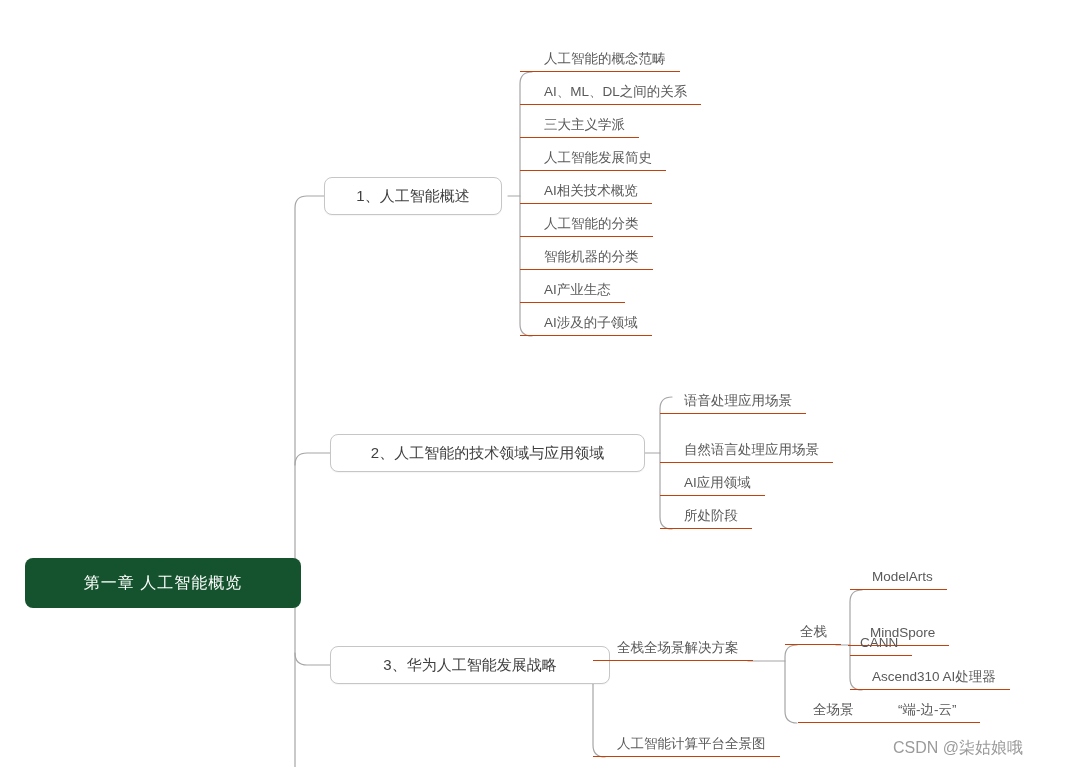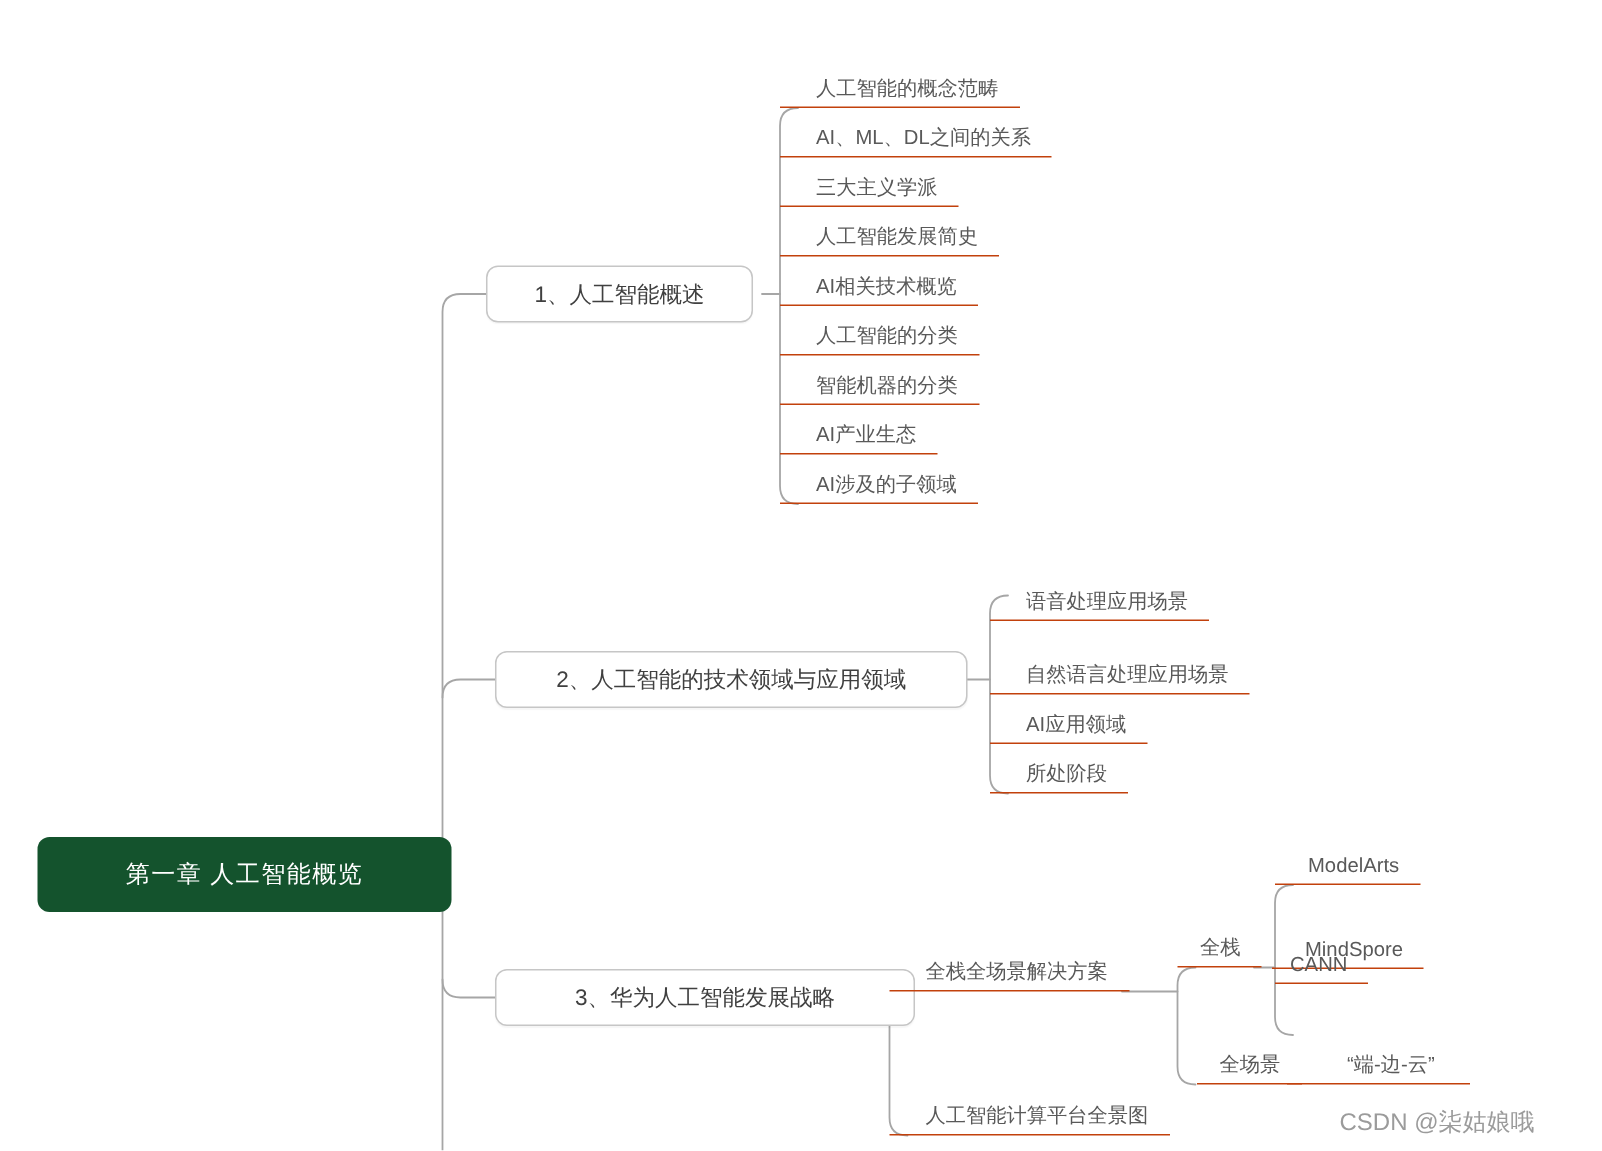--- a/index.html
+++ b/index.html
@@ -93,18 +93,19 @@
 
   <div class="leaf node" style="left:593px;top:639px;">全栈全场景解决方案</div>
   <div class="leaf node" style="left:593px;top:735px;">人工智能计算平台全景图</div>
 
   <div class="leaf pl15 node" style="left:785px;top:623px;">全栈</div>
   <div class="leaf pl15 node" style="left:798px;top:701px;">全场景</div>
 
   <div class="leaf pl22 node" style="left:850px;top:568px;">ModelArts</div>
   <div class="leaf pl22 node" style="left:848px;top:601px;margin-top:23px;">MindSpore</div>
   <div class="leaf pl22 node" style="left:850px;top:634px;padding-left:10px;">CANN</div>
+  <div class="leaf pl22 node" style="left:850px;top:668px;">Ascend310 AI处理器</div>
 
   <div class="leaf pl40 node" style="left:858px;top:701px;">“端-边-云”</div>
 
   <div class="watermark">CSDN @柒姑娘哦</div>
 
 </div>
 
 </body></html>

